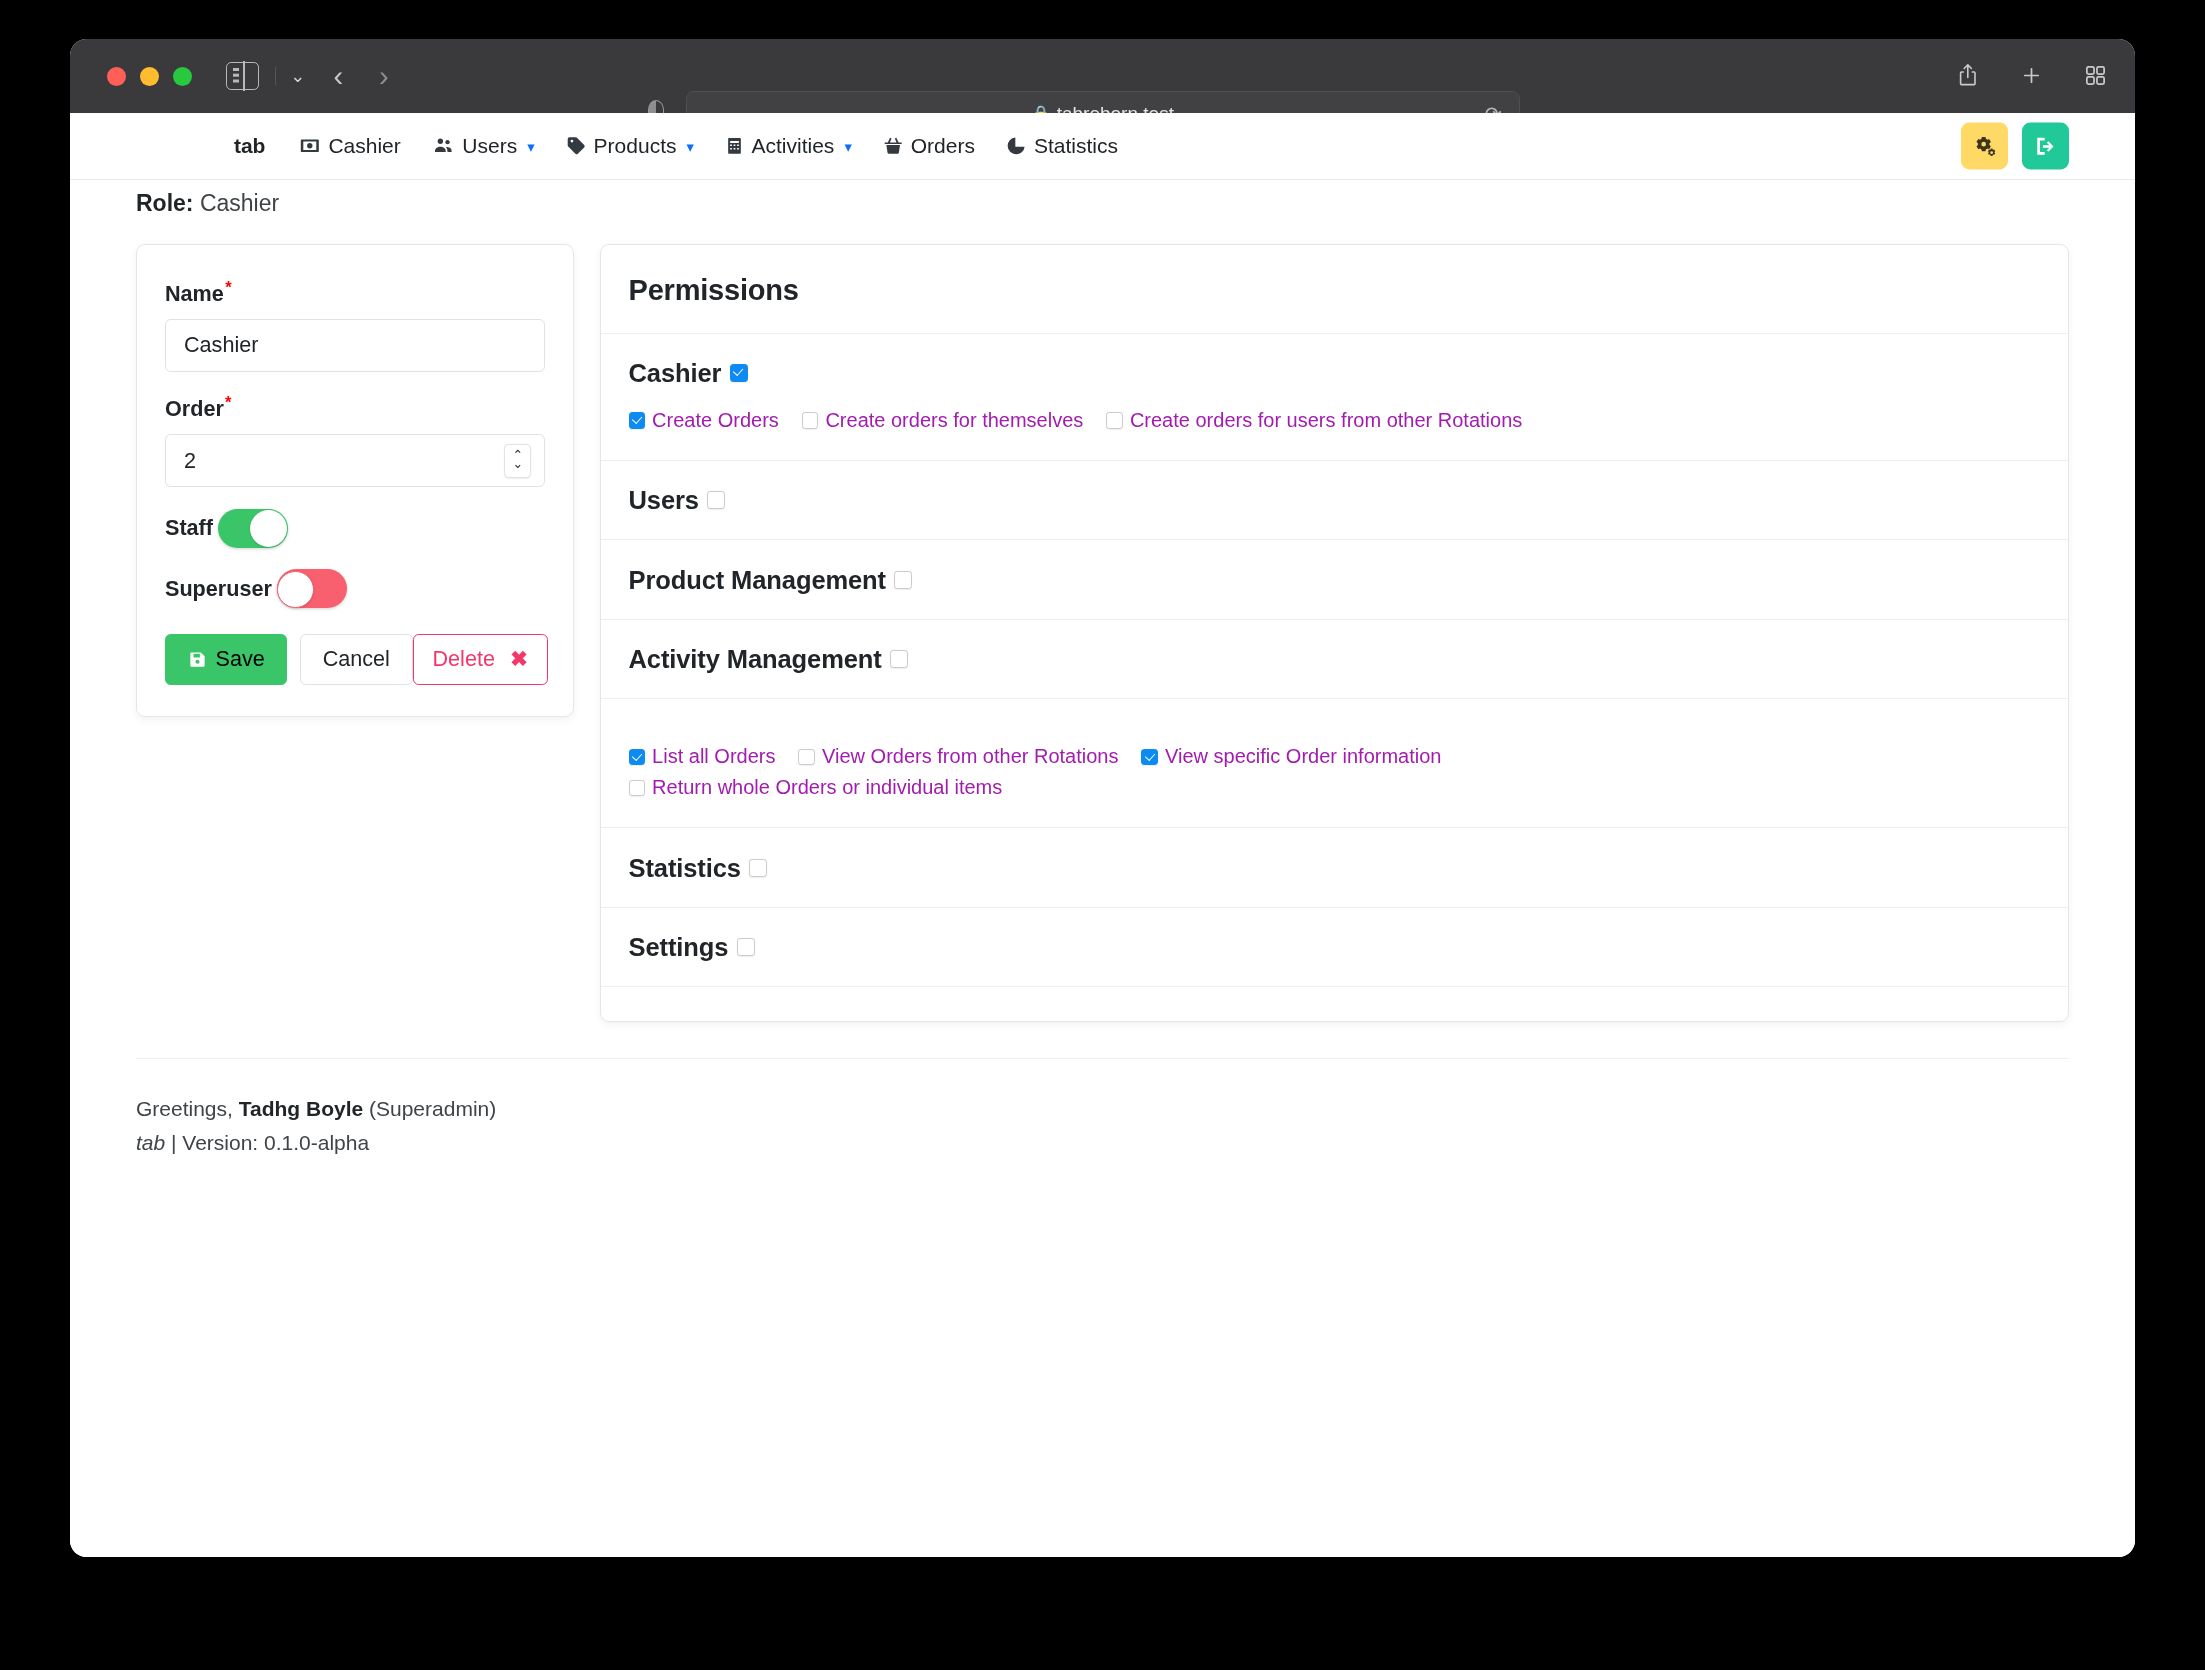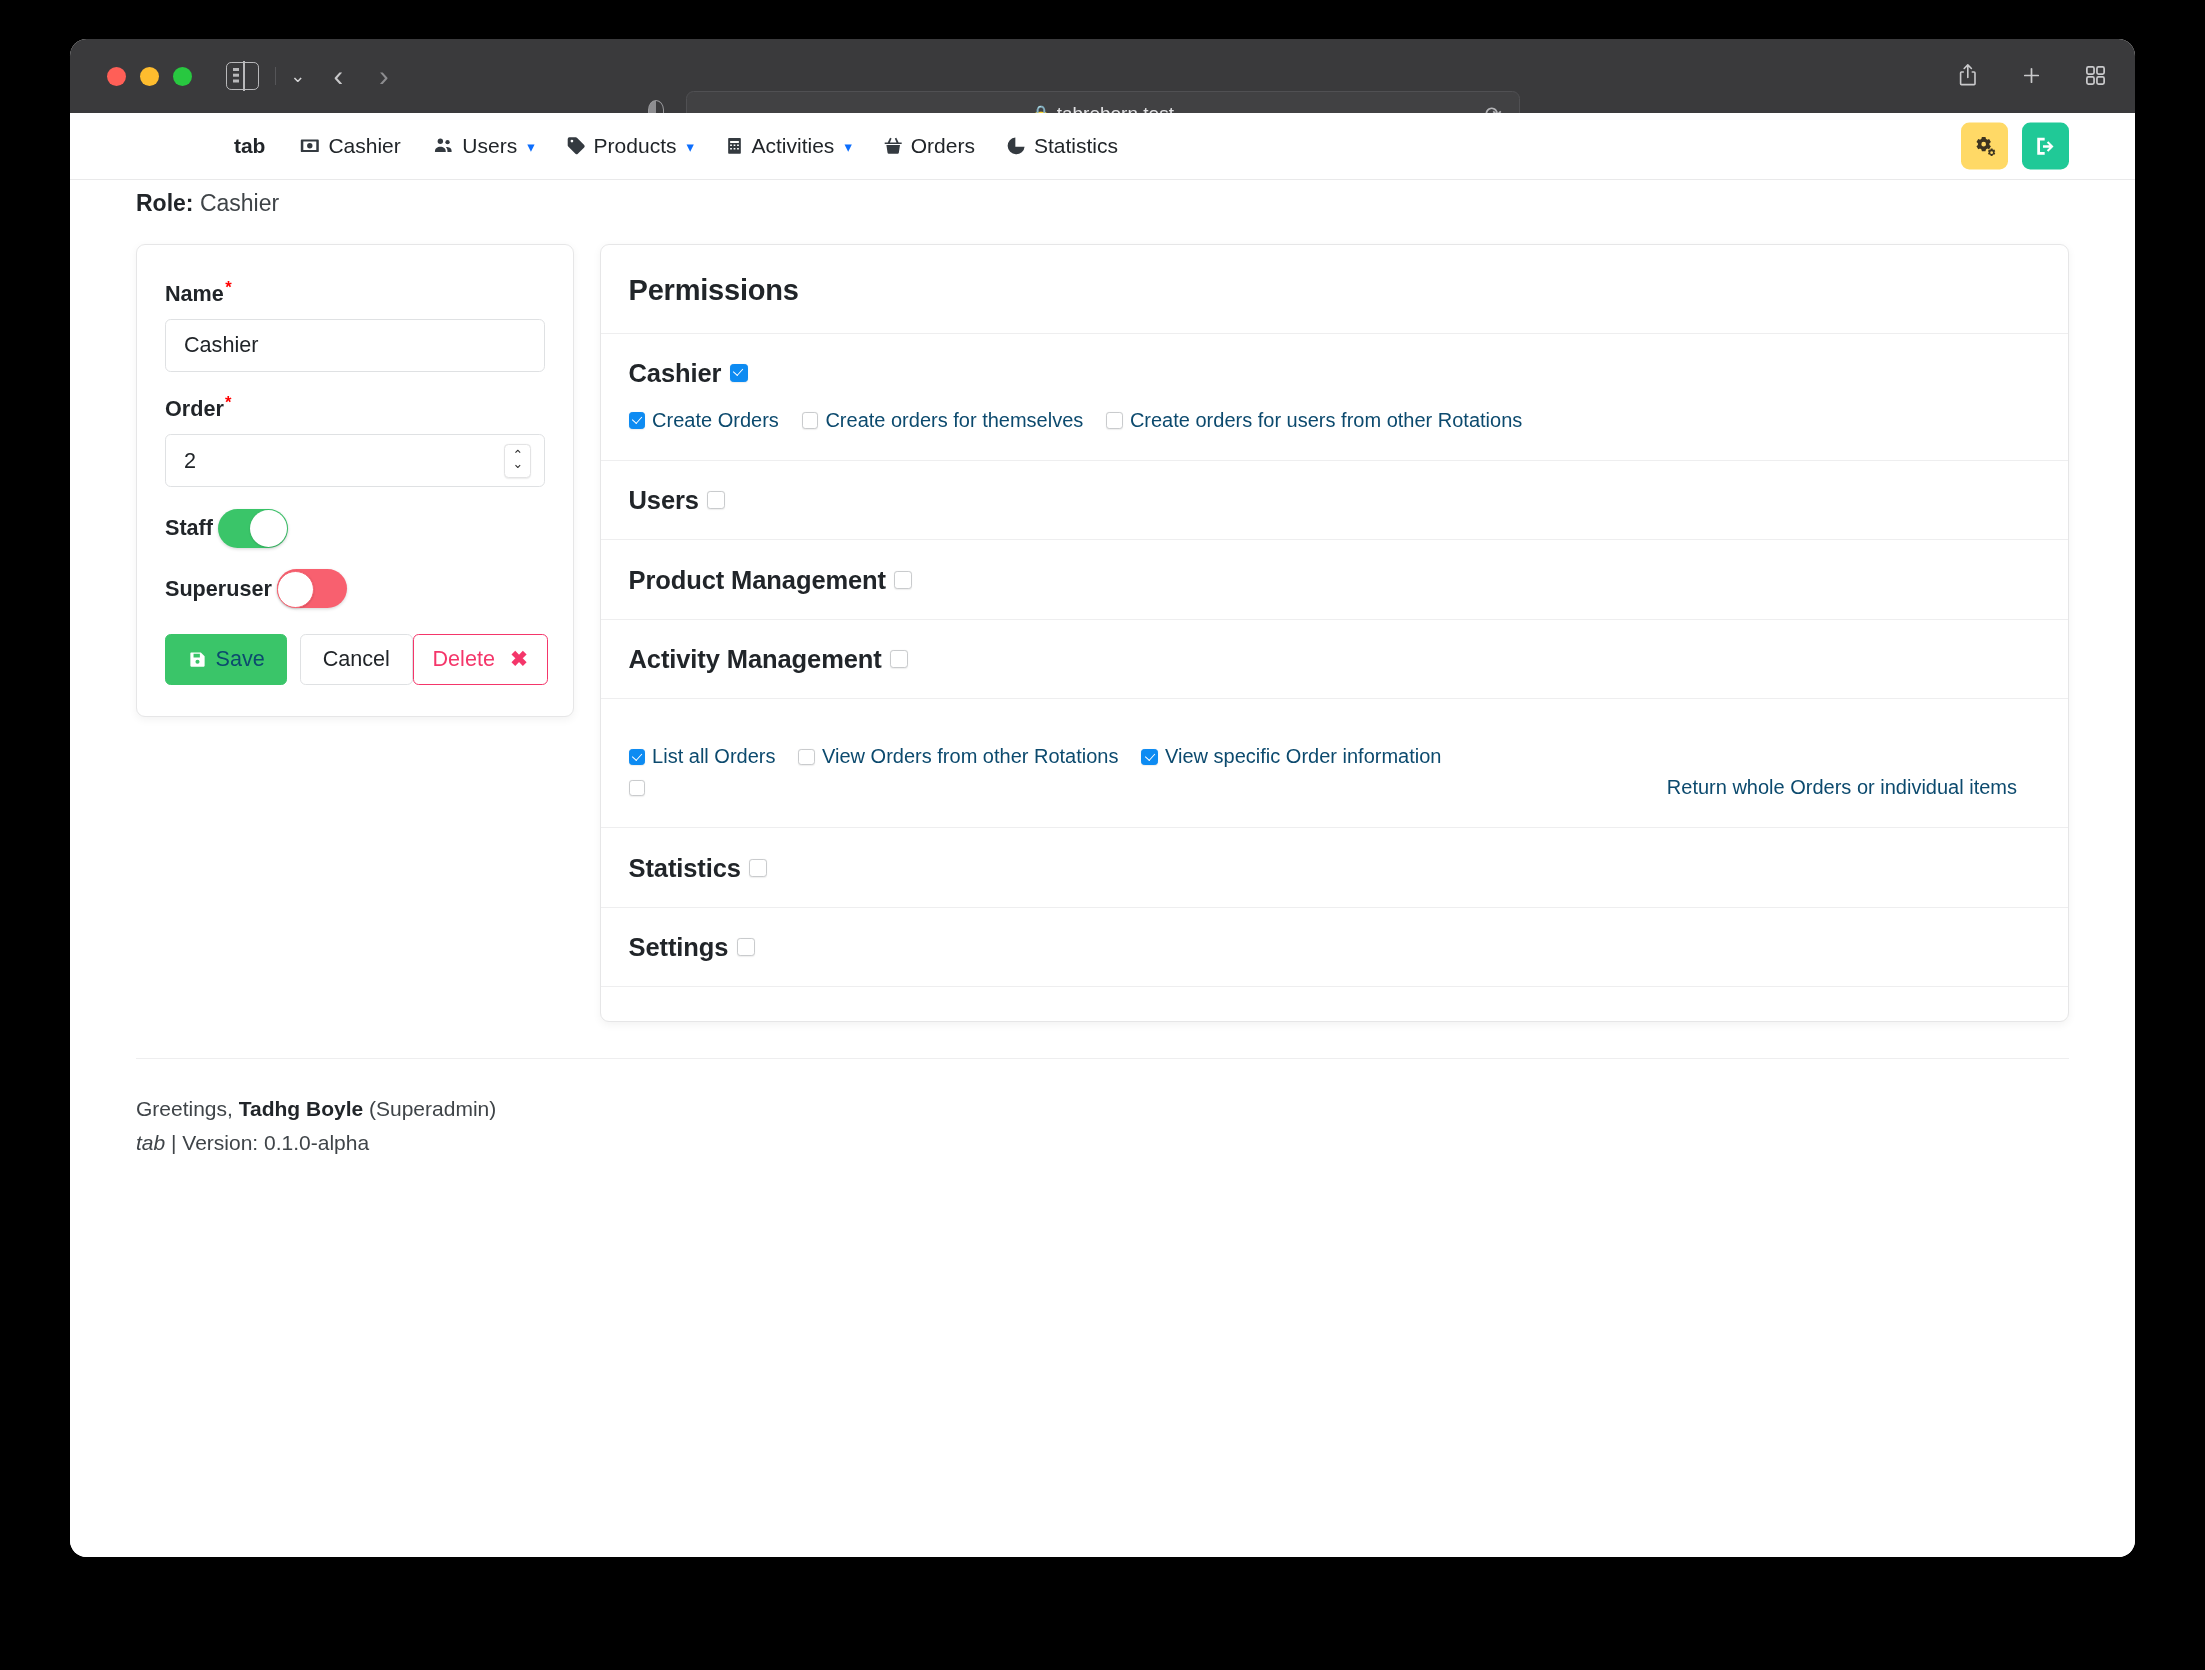--- a/index.html
+++ b/index.html
@@ -161,21 +161,21 @@
   }
   .toggle.on .knob { right: 0.6px; }
   .toggle.off .knob { left: 0.6px; border: 0.6px solid #f8606f; }
 
   .btnrow { display: flex; align-items: center; margin-top: 25.5px; }
   .btn {
     height: 51px; border-radius: 5.7px; font-size: 21.6px;
     display: inline-flex; align-items: center; justify-content: center;
     gap: 9px; padding: 0 21.6px; white-space: nowrap;
   }
-  .btn.save { background: #3ac569; color: #0c4a6e; border: 1.3px solid #3ac569; align-items: center; }
+  .btn.save { background: #3ac569; color: #000000; border: 1.3px solid #3ac569; align-items: center; }
   .btn.cancel { background: #fff; color: #212529; border: 1.3px solid #dfe1e3; margin-left: 12.7px; }
   .btn.delete {
     background: #fff; color: #f4366a; border: 1.3px solid #f4366a;
     margin-left: auto; padding: 0 19px;
   }
   .btn.delete .x { font-size: 21px; font-weight: 700; margin-left: 6.4px; }
 
   
   .perm-card { flex: 1; padding: 0; }
   .perm-head { padding: 29px 28px 25.5px 28px; }
@@ -183,21 +183,21 @@
   .perm-section {
     padding: 25.5px 28px 24px 28px;
     border-top: 1.3px solid #eeeeef;
   }
   .perm-section.spacer { padding: 16.6px 28px; }
   .sect-head { display: flex; align-items: baseline; gap: 8.3px; }
   .sect-name { font-size: 25.5px; font-weight: 700; color: #212529; letter-spacing: -0.1px; }
   .subperms { margin-top: 16.6px; display: flex; flex-wrap: wrap; align-items: center; }
   .subperm {
     display: inline-flex; align-items: center; gap: 7px;
-    font-size: 20px; color: #0c4a6e; margin-right: 23px; line-height: 1.55; justify-content: space-between;
+    font-size: 20px; color: #a21caf; margin-right: 23px; line-height: 1.55;
   }
   .cb {
     width: 16.6px; height: 16.6px; border-radius: 3.2px; flex: none;
     border: 1.3px solid #c9cbcd; background: #fff;
     box-shadow: 0 0.6px 1.3px rgba(0,0,0,0.07);
     display: inline-block; position: relative;
   }
   .cb.checked { background: #0d8bf2; border-color: #0d8bf2; }
   .cb.checked::after {
     content: ""; position: absolute; left: 4.5px; top: 1.3px;

